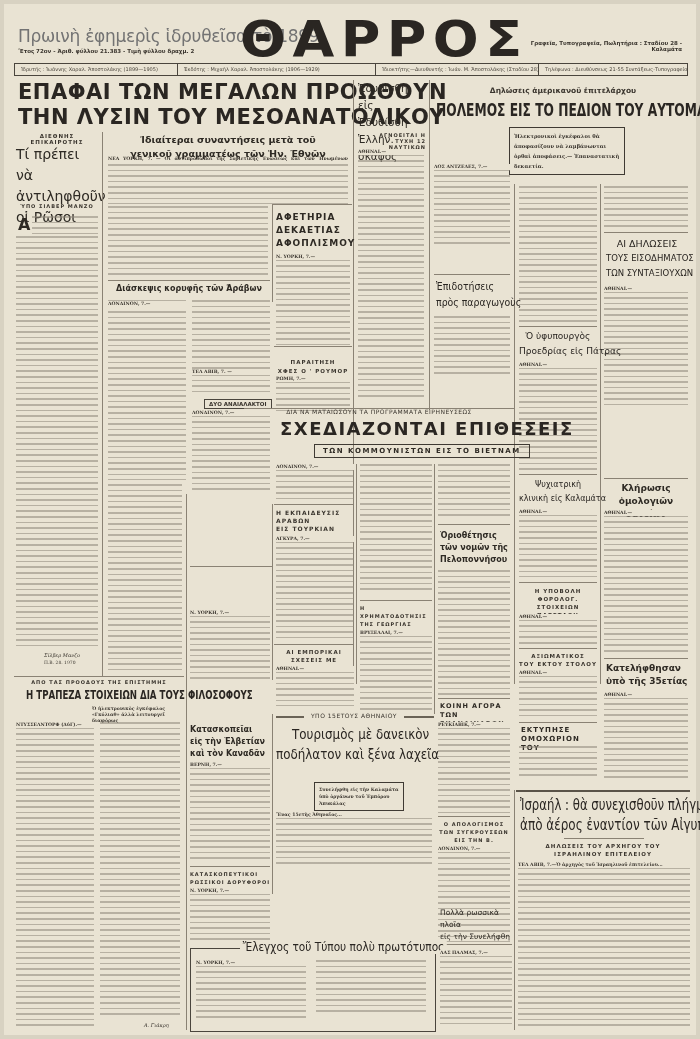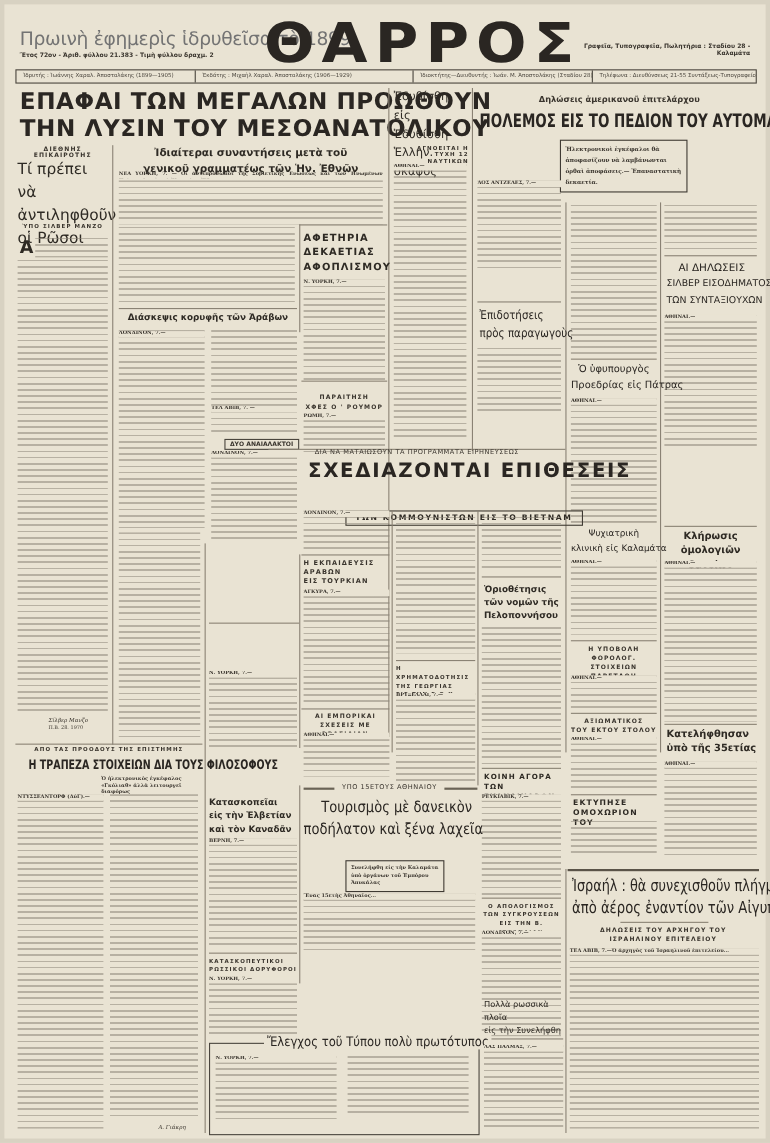--- a/index.html
+++ b/index.html
@@ -116,21 +116,21 @@
   <div class="rule-h" style="left:430px;top:270px;width:76px;"></div>
   <div class="abs cond" style="left:432px;top:275px;font-size:11px;line-height:16px;font-weight:normal;transform:scaleX(0.85);">
     <div>Ἐπιδοτήσεις</div>
     <div>πρὸς παραγωγοὺς</div>
   </div>
   <div class="abs lines" style="left:430px;top:312px;width:76px;height:60px;"></div>
 
   <div class="rule-h" style="left:600px;top:228px;width:84px;"></div>
   <div class="abs cond" style="left:602px;top:232px;width:82px;font-size:9.5px;line-height:15px;text-align:center;font-weight:normal;">
     <div>ΑΙ ΔΗΛΩΣΕΙΣ</div>
-    <div style="font-size:8.5px">ΣΙΛΒΕΡ ΕΙΣΟΔΗΜΑΤΟΣ</div>
+    <div style="font-size:8.5px">ΤΟΥΣ ΕΙΣΟΔΗΜΑΤΟΣ</div>
     <div style="font-size:8.5px">ΤΩΝ ΣΥΝΤΑΞΙΟΥΧΩΝ</div>
   </div>
   <div class="abs lines" style="left:600px;top:282px;width:84px;height:122px;"></div>
 
   <div class="rule-h" style="left:515px;top:322px;width:78px;"></div>
   <div class="abs cond" style="left:515px;top:325px;width:78px;font-size:9px;line-height:15px;text-align:center;font-weight:normal;">
     <div>Ὁ ὑφυπουργὸς</div>
     <div>Προεδρίας εἰς Πάτρας</div>
   </div>
   <div class="abs lines" style="left:515px;top:358px;width:78px;height:108px;"></div>
@@ -174,21 +174,21 @@
   <div class="rule-h" style="left:600px;top:654px;width:84px;"></div>
   <div class="abs sub-head" style="left:602px;top:658px;width:84px;font-size:9px;line-height:13px;">
     <div>Κατελήφθησαν</div>
     <div>ὑπὸ τῆς 35ετίας</div>
   </div>
   <div class="abs lines" style="left:600px;top:688px;width:84px;height:88px;"></div>
 
   <div class="rule-h" style="left:240px;top:404px;width:270px;"></div>
   <div class="abs kicker" style="left:240px;top:404px;width:270px;font-size:6px;letter-spacing:0.5px;font-weight:normal;">ΔΙΑ ΝΑ ΜΑΤΑΙΩΣΟΥΝ ΤΑ ΠΡΟΓΡΑΜΜΑΤΑ ΕΙΡΗΝΕΥΣΕΩΣ</div>
   <div class="abs big-head" style="left:276px;top:414px;font-size:18px;letter-spacing:1.5px;">ΣΧΕΔΙΑΖΟΝΤΑΙ ΕΠΙΘΕΣΕΙΣ</div>
-  <div class="abs boxed" style="left:310px;top:440px;padding:2px 8px;font-family:'DejaVu Sans',sans-serif;font-size:7px;font-weight:bold;letter-spacing:1.5px;color:#2e2a24;margin-top:20px;">ΤΩΝ ΚΟΜΜΟΥΝΙΣΤΩΝ ΕΙΣ ΤΟ ΒΙΕΤΝΑΜ</div>
+  <div class="abs boxed" style="left:310px;top:440px;padding:2px 8px;font-family:'DejaVu Sans',sans-serif;font-size:7px;font-weight:bold;letter-spacing:1.5px;color:#2e2a24;">ΤΩΝ ΚΟΜΜΟΥΝΙΣΤΩΝ ΕΙΣ ΤΟ ΒΙΕΤΝΑΜ</div>
   <div class="abs lines" style="left:272px;top:460px;width:78px;height:36px;"></div>
   <div class="abs lines" style="left:356px;top:460px;width:72px;height:70px;"></div>
   <div class="abs lines" style="left:434px;top:460px;width:72px;height:56px;"></div>
   <div class="rule-v" style="left:352px;top:460px;height:220px;"></div>
   <div class="rule-v" style="left:430px;top:460px;height:250px;"></div>
 
   <div class="rule-h" style="left:270px;top:500px;width:80px;"></div>
   <div class="abs kicker" style="left:272px;top:505px;width:78px;text-align:left;line-height:8px;font-size:6px;">
     <div>Η ΕΚΠΑΙΔΕΥΣΙΣ</div>
     <div>ΑΡΑΒΩΝ</div>

